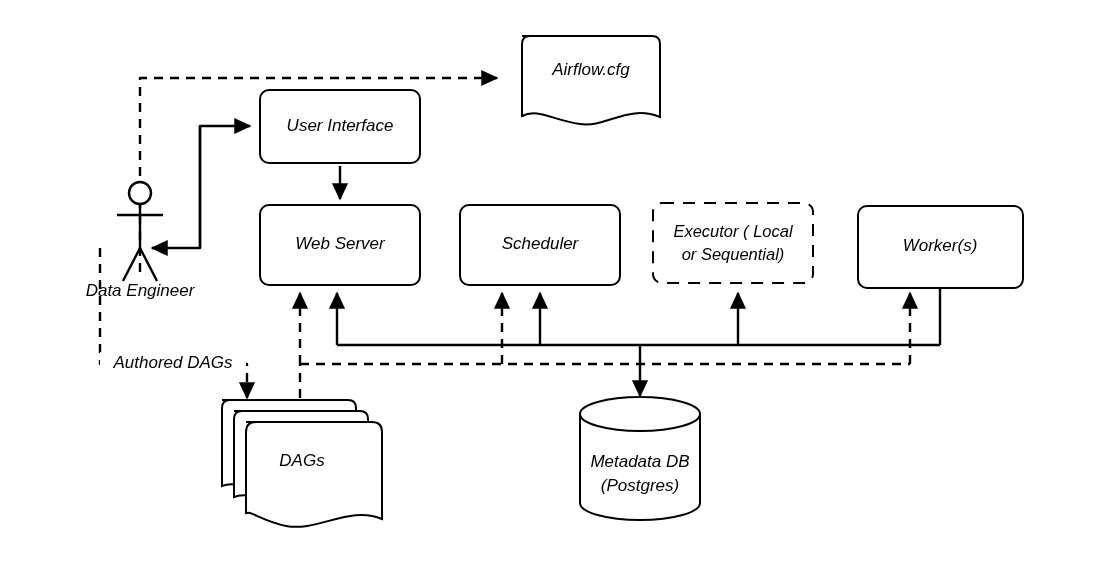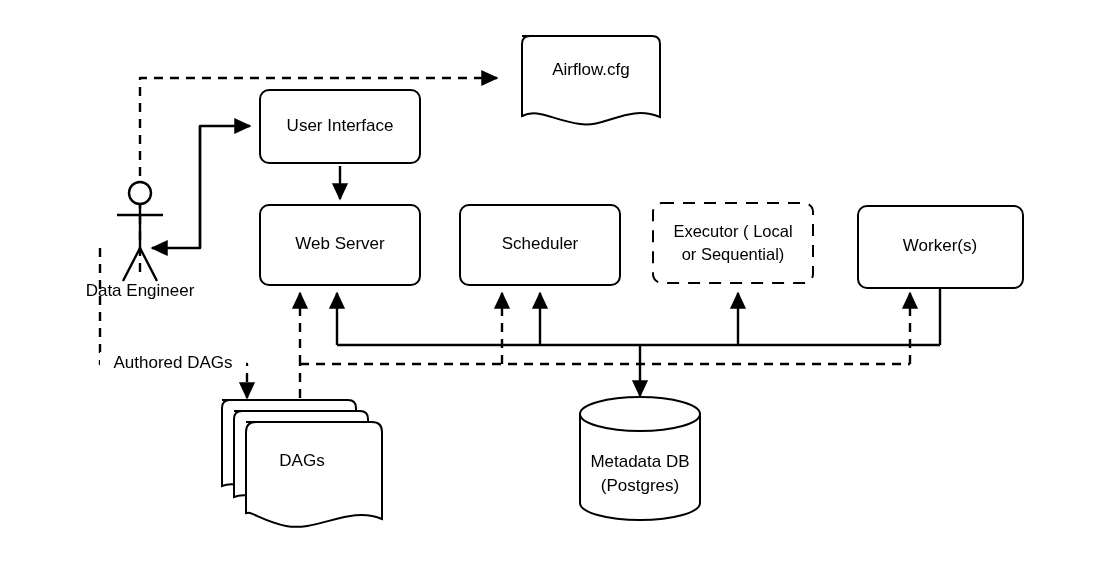--- a/index.html
+++ b/index.html
@@ -11,20 +11,21 @@
     width: 1114px;
     height: 580px;
     font-family: "Liberation Sans", sans-serif;
     overflow: hidden;
   }
   #diagram-root {
     position: relative;
     width: 1114px;
     height: 580px;
     background: #ffffff;
+    font-style: italic;
   }
   svg.canvas {
     position: absolute;
     left: 0;
     top: 0;
     width: 1114px;
     height: 580px;
   }
   .node-shape {
     fill: #ffffff;

